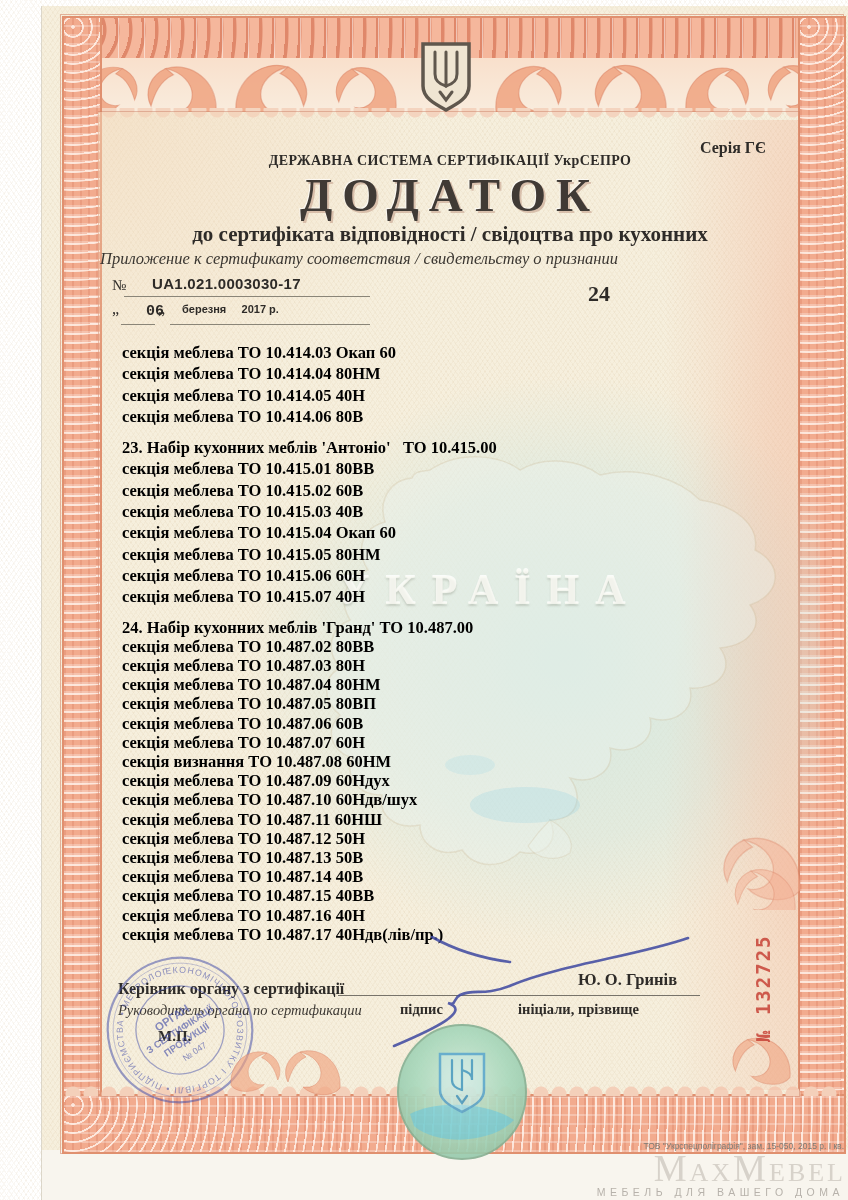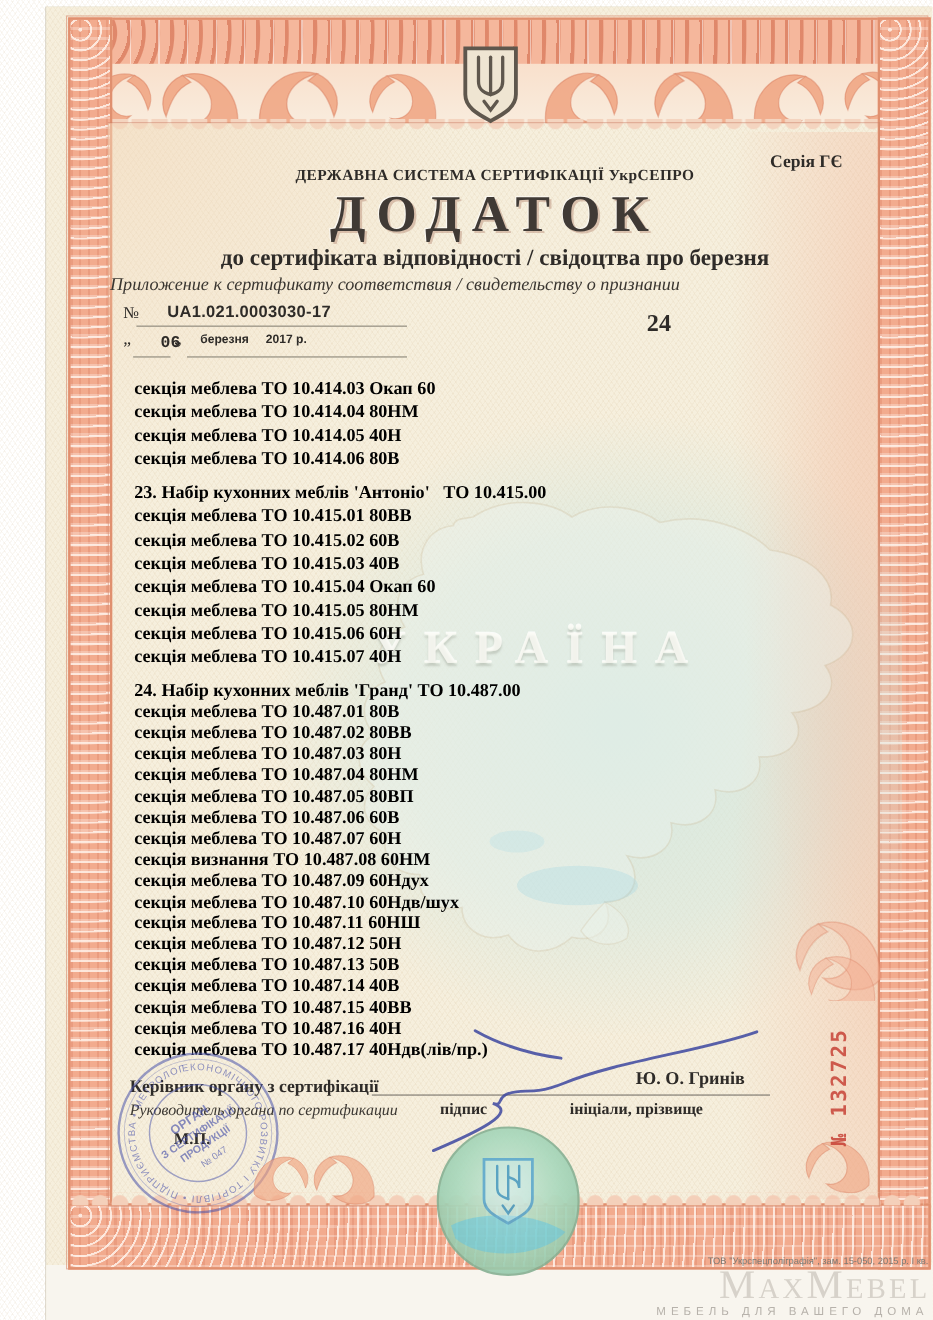--- a/index.html
+++ b/index.html
@@ -175,21 +175,21 @@
       <path d="M29,12 v34"></path>
       <path d="M18,12 v22 c0,7 4,10 11,12"></path>
       <path d="M40,12 v22 c0,7 -4,10 -11,12"></path>
       <path d="M23,52 l6,8 l6,-8"></path>
     </g>
   </svg>
 
   <div class="hdr2">ДЕРЖАВНА СИСТЕМА СЕРТИФІКАЦІЇ УкрСЕПРО</div>
   <div class="series">Серія ГЄ</div>
   <div class="doc-title">ДОДАТОК</div>
-  <div class="sub-uk">до сертифіката відповідності / свідоцтва про березня</div>
+  <div class="sub-uk">до сертифіката відповідності / свідоцтва про кухонних</div>
   <div class="sub-ru">Приложение к сертификату соответствия / свидетельству о признании</div>
 
   <div class="no-label">№</div>
   <div class="no-value">UA1.021.0003030-17</div>
   <div class="no-line"></div>
   <div class="pageno">24</div>
   <div class="dt-q1">„</div>
   <div class="dt-day">06</div>
   <div class="dt-q2">„</div>
   <div class="dt-rest">березня     2017 р.</div>
@@ -208,21 +208,20 @@
         <div class="item">секція меблева ТО 10.415.01 80ВВ</div>
         <div class="item">секція меблева ТО 10.415.02 60В</div>
         <div class="item">секція меблева ТО 10.415.03 40В</div>
         <div class="item">секція меблева ТО 10.415.04 Окап 60</div>
         <div class="item">секція меблева ТО 10.415.05 80НМ</div>
         <div class="item">секція меблева ТО 10.415.06 60Н</div>
         <div class="item">секція меблева ТО 10.415.07 40Н</div>
       </div>
       <div class="sec">
         <div class="sec-title">24. Набір кухонних меблів 'Гранд' ТО 10.487.00</div>
-        <div class="item">секція меблева ТО 10.487.01 80В</div>
         <div class="item">секція меблева ТО 10.487.02 80ВВ</div>
         <div class="item">секція меблева ТО 10.487.03 80Н</div>
         <div class="item">секція меблева ТО 10.487.04 80НМ</div>
         <div class="item">секція меблева ТО 10.487.05 80ВП</div>
         <div class="item">секція меблева ТО 10.487.06 60В</div>
         <div class="item">секція меблева ТО 10.487.07 60Н</div>
         <div class="item">секція визнання ТО 10.487.08 60НМ</div>
         <div class="item">секція меблева ТО 10.487.09 60Ндух</div>
         <div class="item">секція меблева ТО 10.487.10 60Ндв/шух</div>
         <div class="item">секція меблева ТО 10.487.11 60НШ</div>

